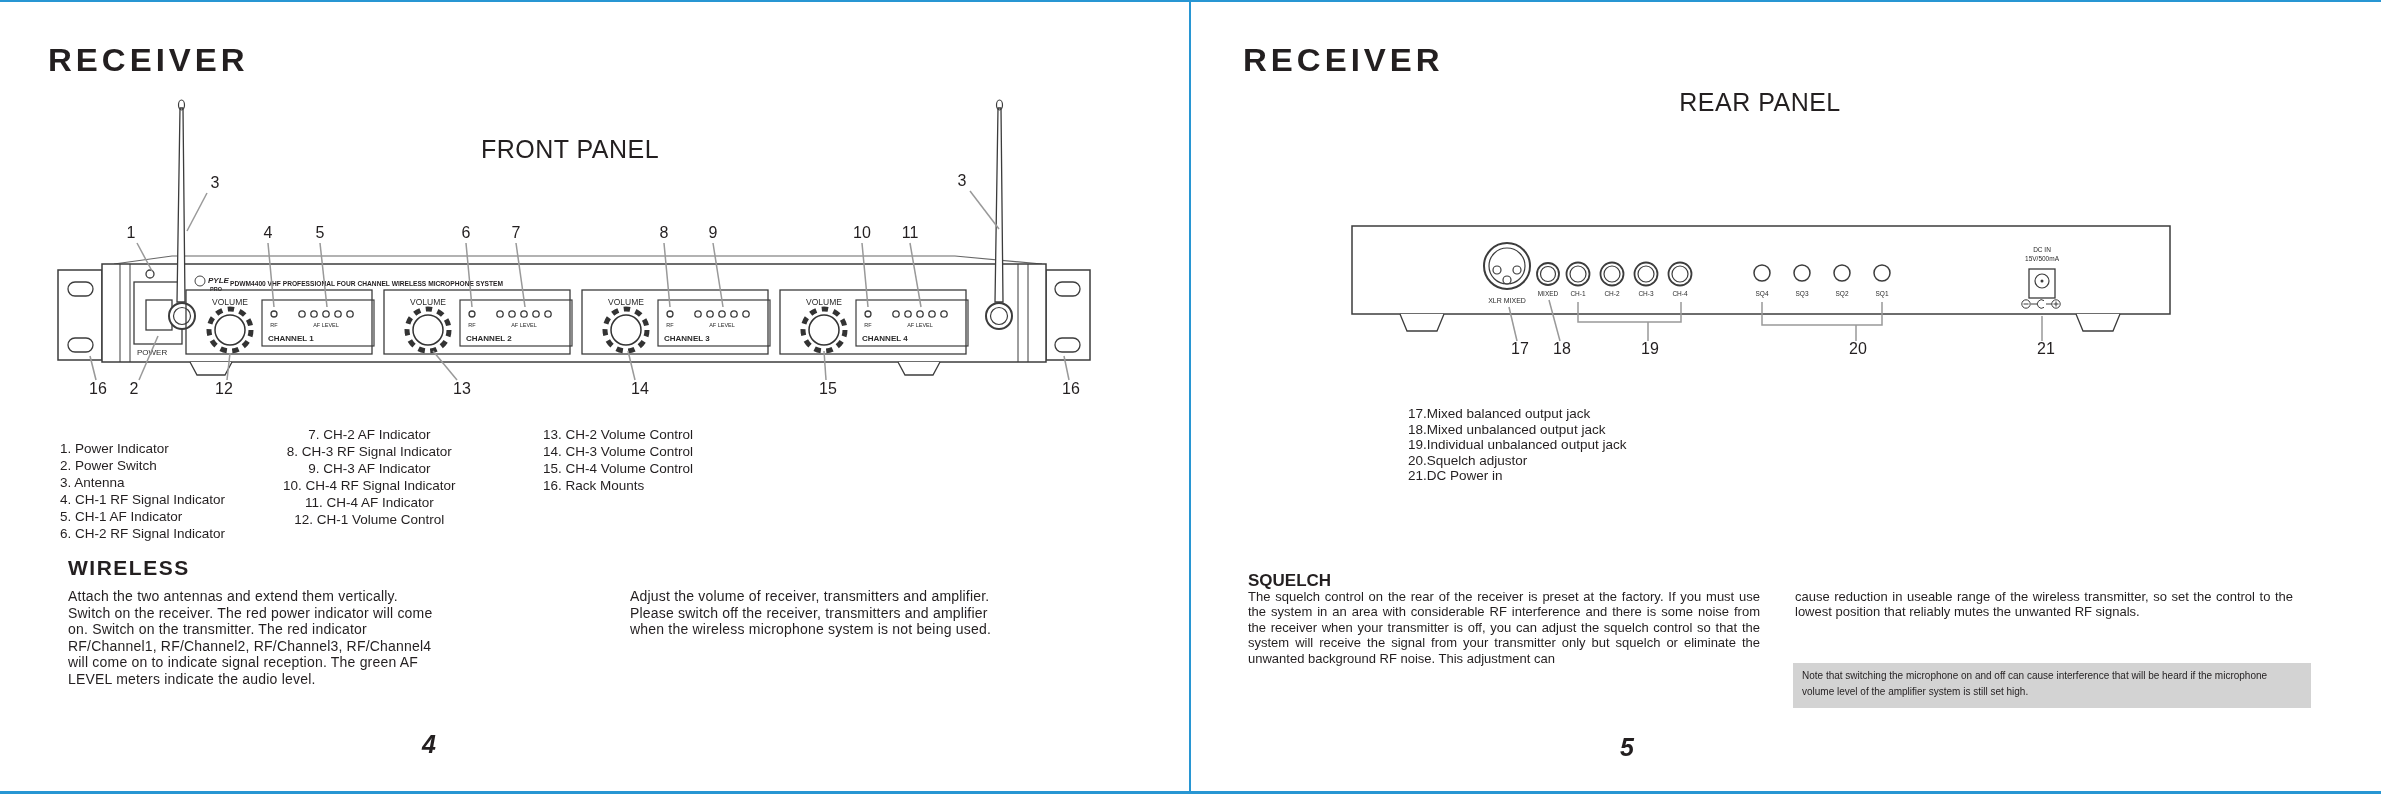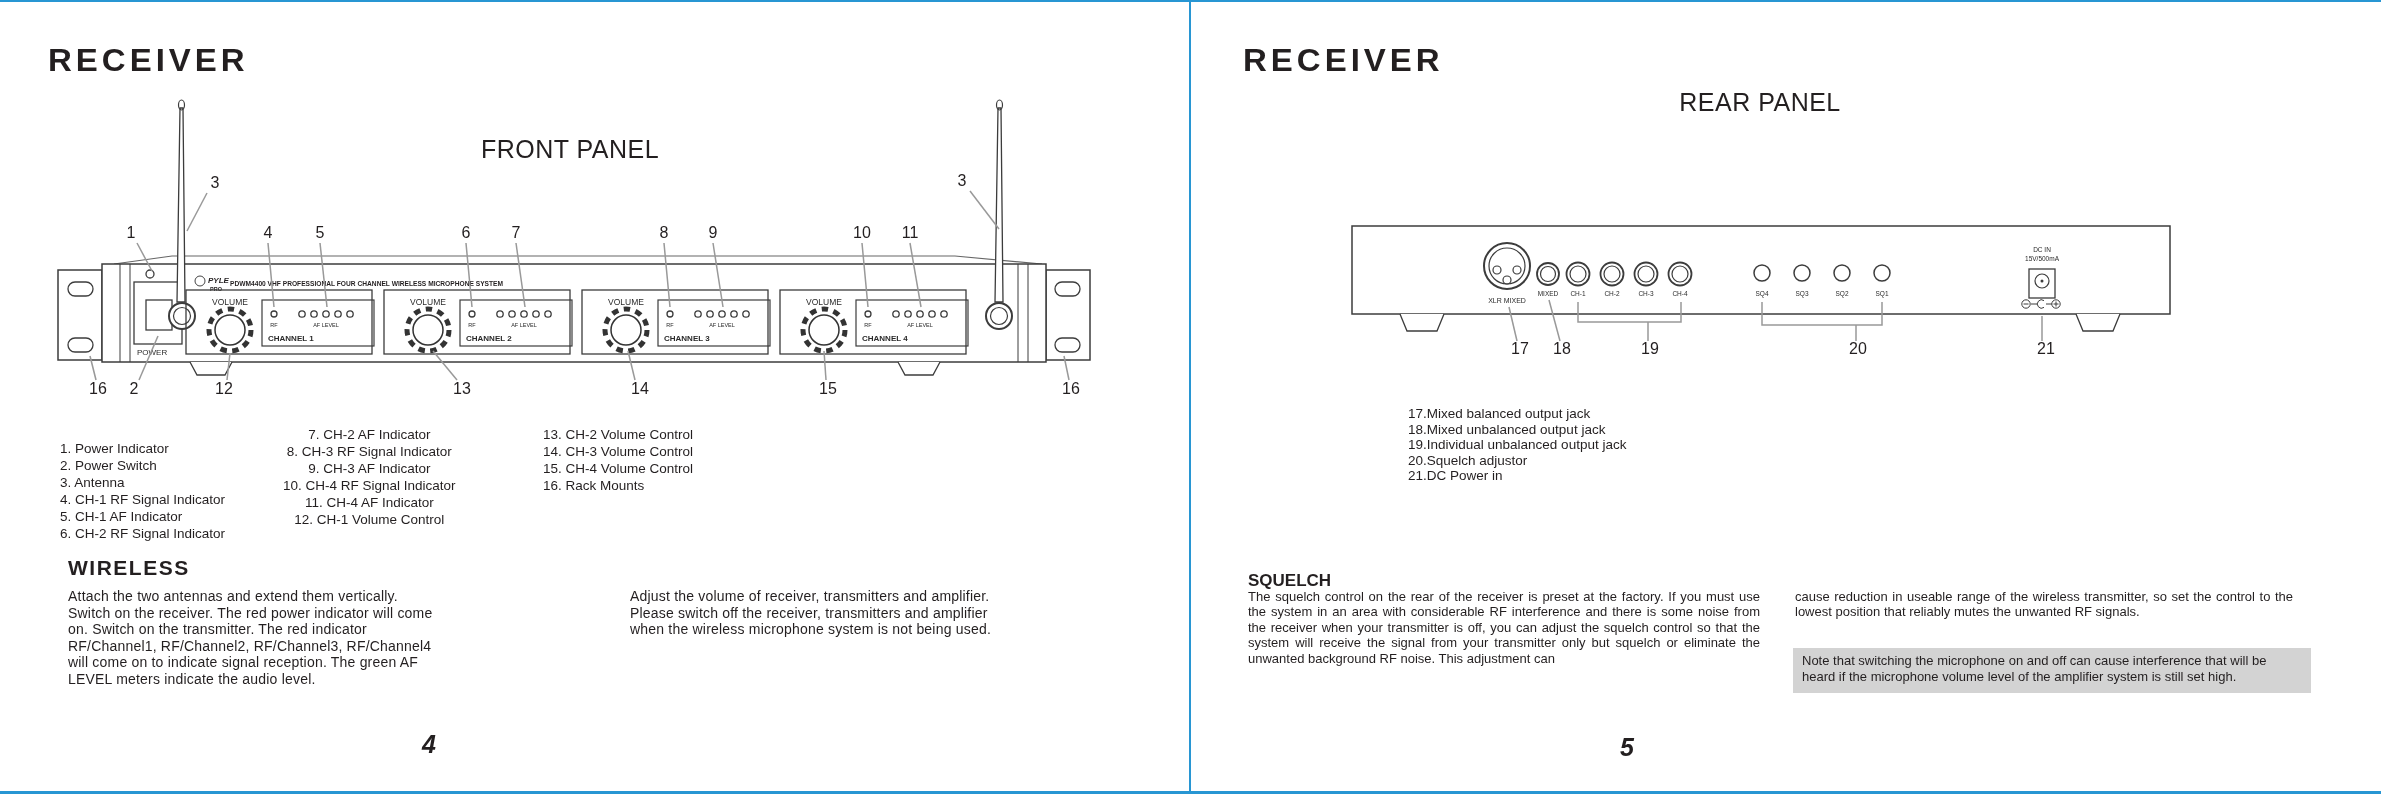--- a/index.html
+++ b/index.html
@@ -14,21 +14,21 @@
   .techno{font-weight:bold;letter-spacing:4px;transform:scaleY(.96);transform-origin:left top;}
   .logo{font-size:33px;}
   .panel-title{font-size:25px;font-weight:normal;text-align:center;letter-spacing:.5px;}
   .parts-col{font-size:13.5px;line-height:17px;}
   .parts-item{white-space:nowrap;}
   .op-heading{font-size:21px;letter-spacing:1.5px;font-weight:bold;}
   .op-text{font-size:14px;line-height:16.5px;letter-spacing:.2px;}
   .rear-parts{font-size:13.5px;line-height:15.5px;}
   .sq-heading{font-size:17px;font-weight:bold;}
   .sq-text{font-size:13px;line-height:15.4px;text-align:justify;}
-  .note-box{background:var(--note);font-size:13px;line-height:16px;padding:5px 9px 8px 9px;}
+  .note-box{background:var(--note);font-size:10px;line-height:16px;padding:5px 9px 8px 9px;margin-top:15px;}
   .pagenum{font-size:25px;font-weight:bold;font-style:italic;}
   svg{position:absolute;overflow:visible;}
   svg text{fill:var(--ink);font-family:"Liberation Sans",sans-serif;}
   svg .panel-label{fill:#2a2a2a;}
   svg .callout{font-size:16px;}
 </style>
 </head>
 <body>
 
 <div class="sheet">

